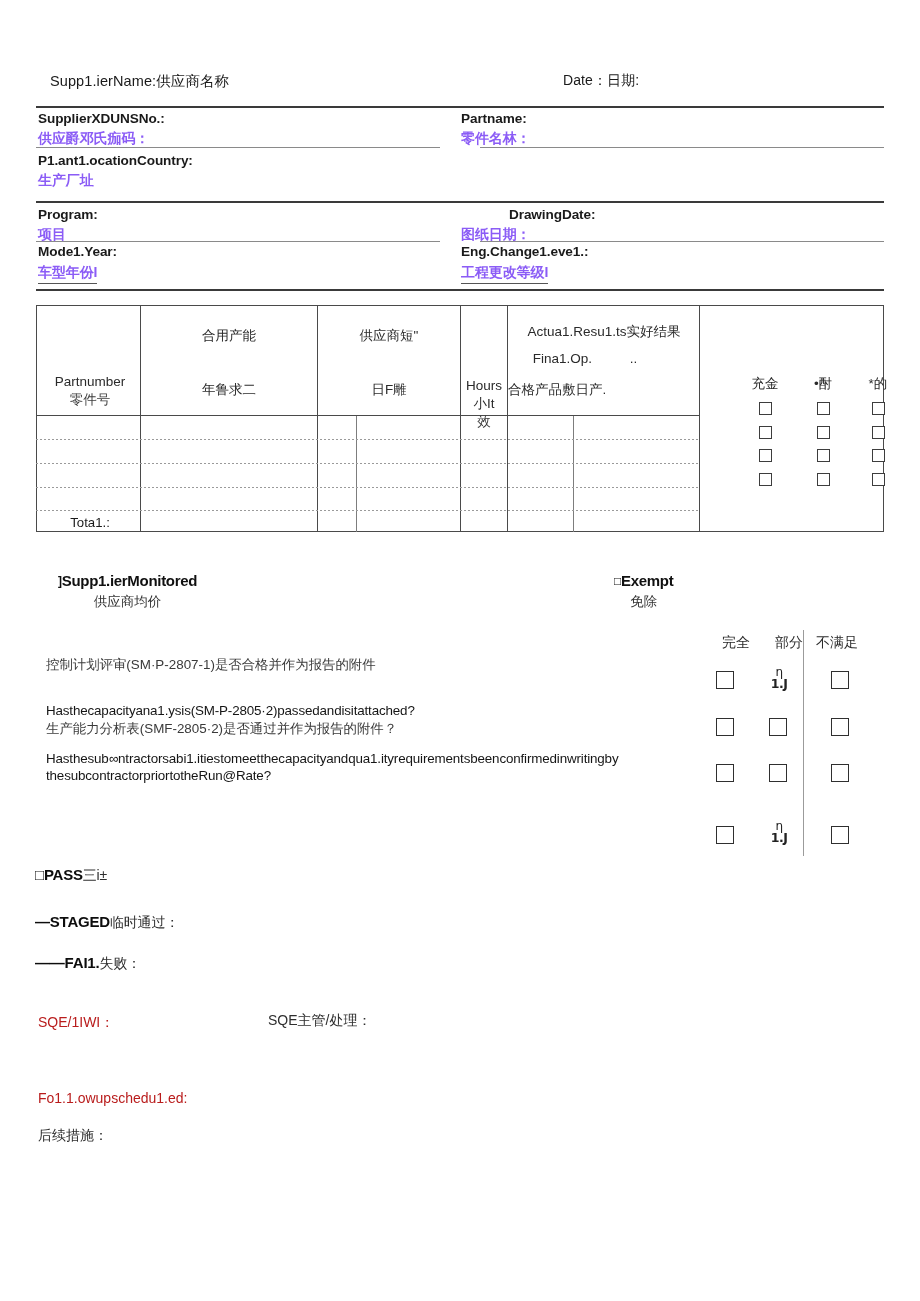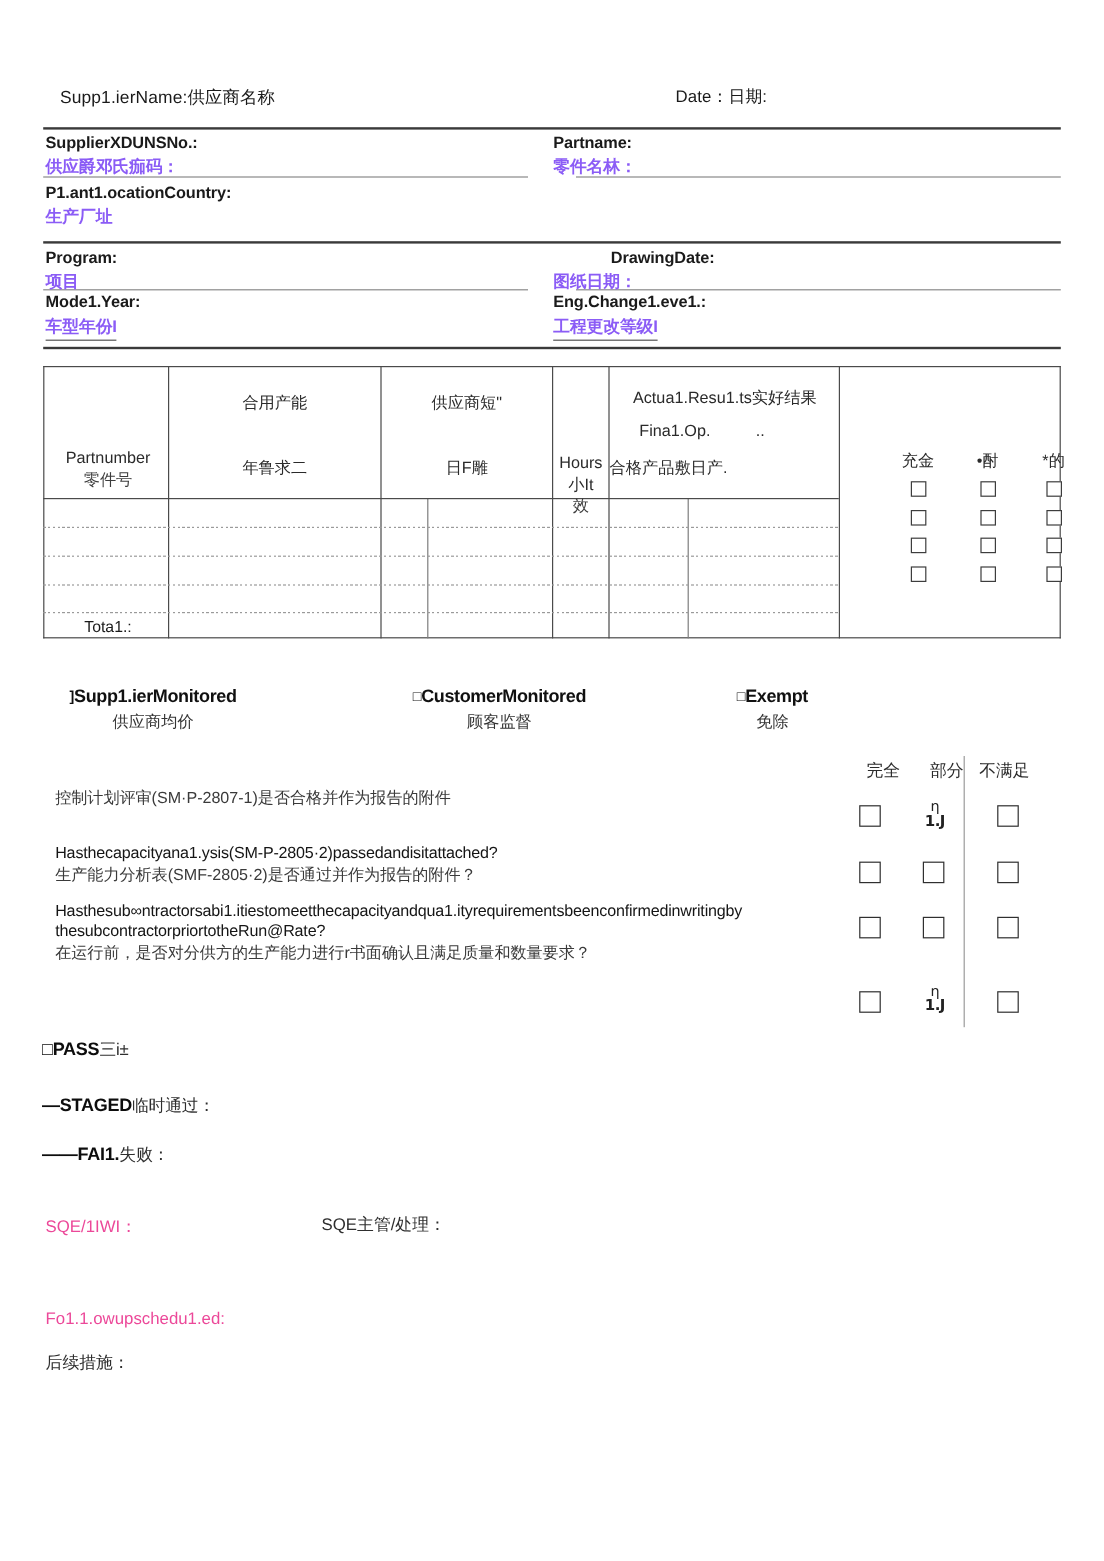--- a/index.html
+++ b/index.html
@@ -73,21 +73,21 @@
   .brokenbox{position:absolute;font-size:13px;line-height:1.0;text-align:center;color:#222;font-family:"DejaVu Sans",sans-serif;width:24px;}
   .brokenbox .b1{display:block;font-size:12px;letter-spacing:-.5px;}
   .brokenbox .b2{display:block;font-size:12.5px;font-weight:600;letter-spacing:-.5px;}
 
   
   .result{position:absolute;left:35px;font-size:15px;font-weight:700;letter-spacing:-.2px;color:#0d0d0d;white-space:nowrap;}
   .result .rcn{font-weight:400;font-size:14px;color:#2e2e2e;}
   .result .pre{font-weight:700;}
 
   
-  .foot{position:absolute;font-size:14px;color:#ec4899;white-space:nowrap;}
+  .foot{position:absolute;font-size:14px;color:#b91c1c;white-space:nowrap;}
   .foot.cn{font-size:14px;color:#2e2e2e;}
 </style>
 </head>
 <body>
 
 <div class="page">
 
   <div class="toprow">
     <div class="supplier">Supp1.ierName:供应商名称</div>
     <div class="datelbl">Date：日期:</div>
@@ -191,24 +191,20 @@
     <span class="cbpos" style="left:836px;top:165px;"><span class="cb"></span></span>
 
     <div class="rowlbl" style="left:8px;top:210px;width:92px;">Tota1.:</div>
   </div>
 
   <div class="monitor">
     <div class="mon" style="left:58px;top:0;">
       <span class="m-en"><span class="boxglyph">]</span><span>Supp1.ierMonitored</span></span>
       <span class="m-cn">供应商均价</span>
     </div>
-    <div class="mon" style="left:344px;top:0;">
-      <span class="m-en"><span class="boxglyph">□</span><span>CustomerMonitored</span></span>
-      <span class="m-cn">顾客监督</span>
-    </div>
     <div class="mon" style="left:614px;top:0;">
       <span class="m-en"><span class="boxglyph">□</span><span>Exempt</span></span>
       <span class="m-cn">免除</span>
     </div>
   </div>
 
   <div class="qhdr" style="left:722px;">完全</div>
   <div class="qhdr" style="left:775px;">部分</div>
   <div class="qhdr" style="left:816px;">不满足</div>
   <div class="qsep" style="left:803px;top:630px;height:226px;"></div>
@@ -227,21 +223,20 @@
     <span class="q-en">Hasthecapacityana1.ysis(SM-P-2805·2)passedandisitattached?</span>
     <span class="q-cn">生产能力分析表(SMF-2805·2)是否通过并作为报告的附件？</span>
   </div>
   <div class="qbox" style="left:716px;top:718px;"></div>
   <div class="qbox" style="left:769px;top:718px;"></div>
   <div class="qbox" style="left:831px;top:718px;"></div>
 
   <div class="qrow" style="top:750px;width:662px;">
     <span class="q-en">Hasthesub∞ntractorsabi1.itiestomeetthecapacityandqua1.ityrequirementsbeenconfirmedinwritingby</span>
     <span class="q-en">thesubcontractorpriortotheRun@Rate?</span>
-    <span class="q-cn">在运行前，是否对分供方的生产能力进行r书面确认且满足质量和数量要求？</span>
   </div>
   <div class="qbox" style="left:716px;top:764px;"></div>
   <div class="qbox" style="left:769px;top:764px;"></div>
   <div class="qbox" style="left:831px;top:764px;"></div>
 
   <div class="qbox" style="left:716px;top:826px;"></div>
   <div class="brokenbox" style="left:767px;top:820px;">
     <span class="b1">η</span>
     <span class="b2">1.J</span>
   </div>

